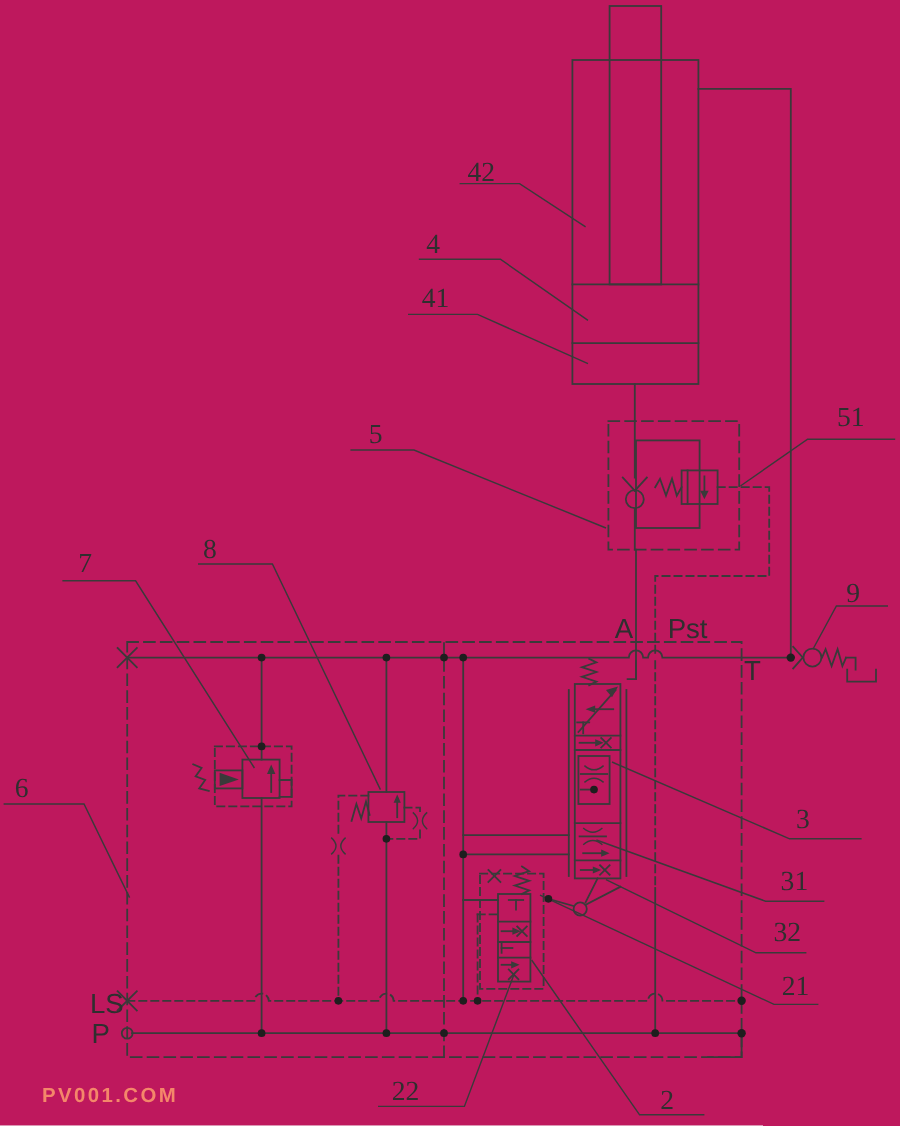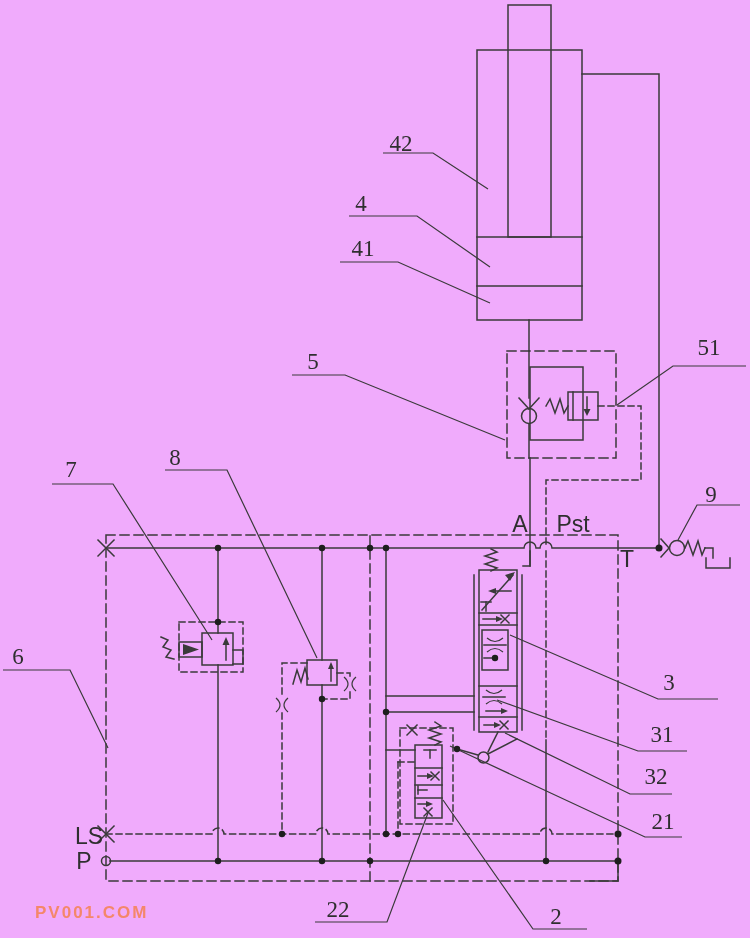--- a/index.html
+++ b/index.html
@@ -1,16 +1,16 @@
 <!DOCTYPE html>
 <html><head>
 <meta charset="utf-8">
 <style>
   html,body{margin:0;padding:0;background:#f2f2f2;}
-  #stage{position:relative;width:750px;height:938px;background:#f0abfc;overflow:hidden;
+  #stage{position:relative;width:750px;height:938px;background:#be185d;overflow:hidden;
          font-family:"Liberation Sans",sans-serif;}
   svg{position:absolute;left:0;top:0;}
   
   .st  {stroke:#3a3a3a;stroke-width:1.5;fill:none;stroke-linecap:square;}
   .thin{stroke:#3a3a3a;stroke-width:1.2;fill:none;}
   .dash {stroke-dasharray:9 5;}
   .dash2{stroke-dasharray:6 4;}
   .fil {fill:#3a3a3a;stroke:none;}
   .dot {fill:#1e1e1e;stroke:none;}
   .ref {font-family:"Liberation Serif","DejaVu Serif",serif;font-size:23px;fill:#2f2f2f;}

